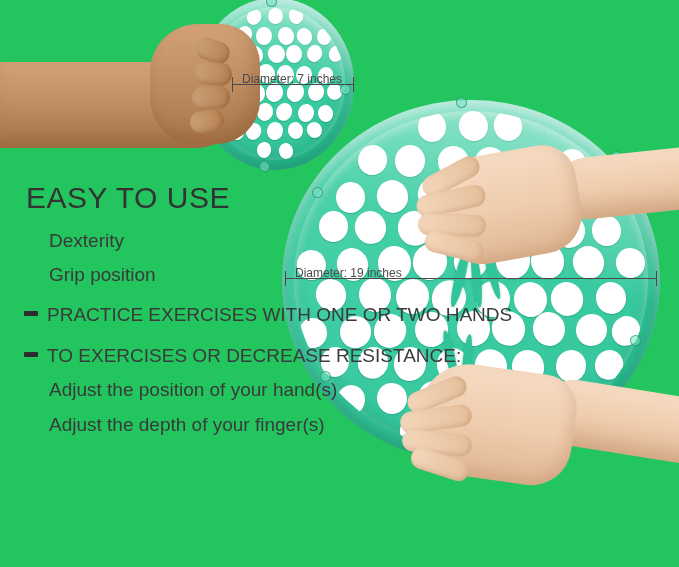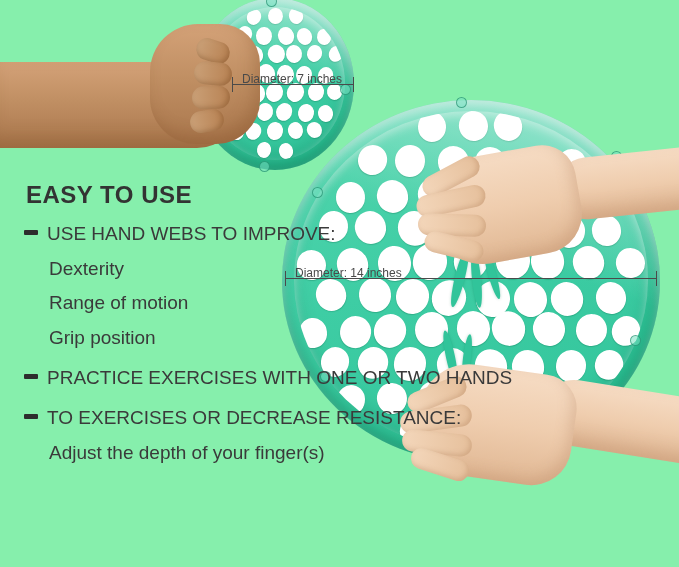--- a/index.html
+++ b/index.html
@@ -1,22 +1,22 @@
 <!DOCTYPE html>
 <html><head>
 <meta charset="utf-8">
 <style>
   html,body{margin:0;padding:0;background:#ffffff;}
   body{width:679px;height:567px;overflow:hidden;position:relative;
        font-family:"Liberation Sans",sans-serif;color:#3a3a3a;}
-  .stage{position:absolute;inset:0;width:679px;height:567px;background:#86efac;overflow:hidden;}
+  .stage{position:absolute;inset:0;width:679px;height:567px;background:#22c55e;overflow:hidden;}
 
   
   .textblock{position:absolute;left:24px;top:182px;width:470px;z-index:40;}
-  .heading{font-size:24px;font-weight:bold;color:#333333;letter-spacing:.5px;
+  .heading{font-size:30px;font-weight:normal;color:#333333;letter-spacing:.5px;
            line-height:1.05;margin:0 0 14px 2px;}
   .row{display:flex;align-items:flex-start;margin-bottom:9px;}
   .dash{width:14px;height:5px;background:#2d2d2d;border-radius:1px;
         margin:9px 9px 0 0;flex:none;}
   .row .txt{font-size:19px;line-height:1.34;color:#3a3a3a;font-weight:400;white-space:nowrap;}
   .sub{font-size:19px;line-height:1.34;color:#3a3a3a;margin:0 0 9px 25px;white-space:nowrap;}
   .gap{height:6px;}
 
   
   .disc{position:absolute;border-radius:50%;}
@@ -252,41 +252,37 @@
     <div class="cap l"></div>
     <div class="line"></div>
     <div class="cap r"></div>
     <div class="lbl">Diameter: 7 inches</div>
   </div>
 
   <div class="dim" id="dim-large">
     <div class="cap l"></div>
     <div class="line"></div>
     <div class="cap r"></div>
-    <div class="lbl">Diameter: 14 inches</div>
+    <div class="lbl">Diameter: 19 inches</div>
   </div>
 
   <div class="textblock">
     <div class="heading">EASY TO USE</div>
 
-    <div class="row">
-      <span class="dash"></span>
-      <span class="txt">USE HAND WEBS TO IMPROVE:</span>
-    </div>
     <div class="sub">Dexterity</div>
-    <div class="sub">Range of motion</div>
     <div class="sub">Grip position</div>
     <div class="gap"></div>
 
     <div class="row">
       <span class="dash"></span>
       <span class="txt">PRACTICE EXERCISES WITH ONE OR TWO HANDS</span>
     </div>
     <div class="gap"></div>
 
     <div class="row">
       <span class="dash"></span>
       <span class="txt">TO EXERCISES OR DECREASE RESISTANCE:</span>
     </div>
+    <div class="sub">Adjust the position of your hand(s)</div>
     <div class="sub">Adjust the depth of your finger(s)</div>
   </div>
 
 </div>
 
 </body></html>

